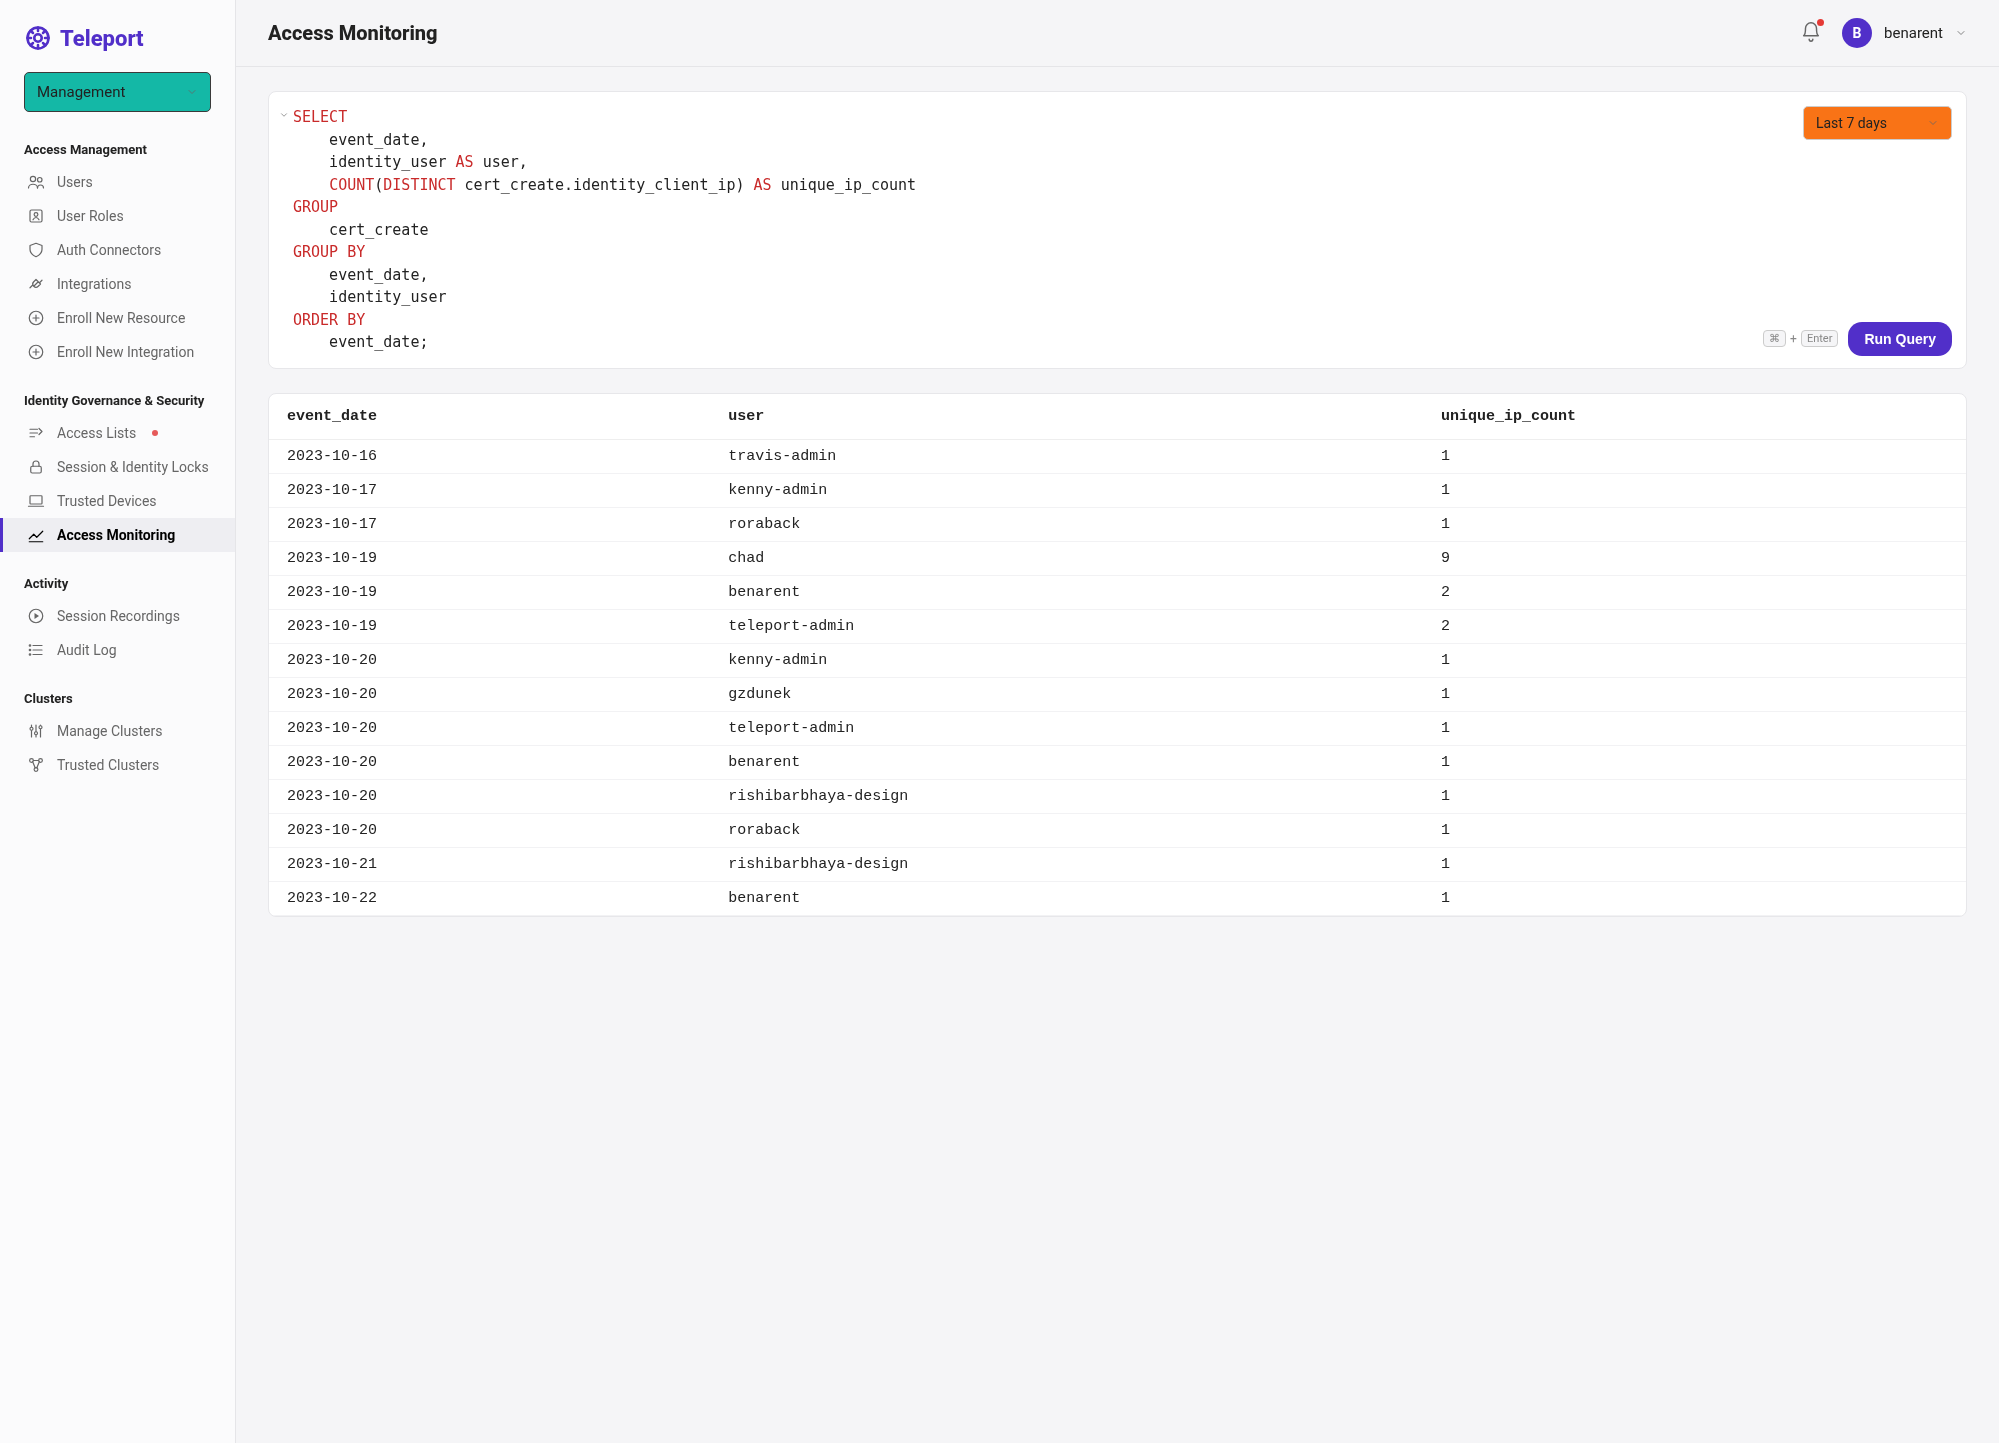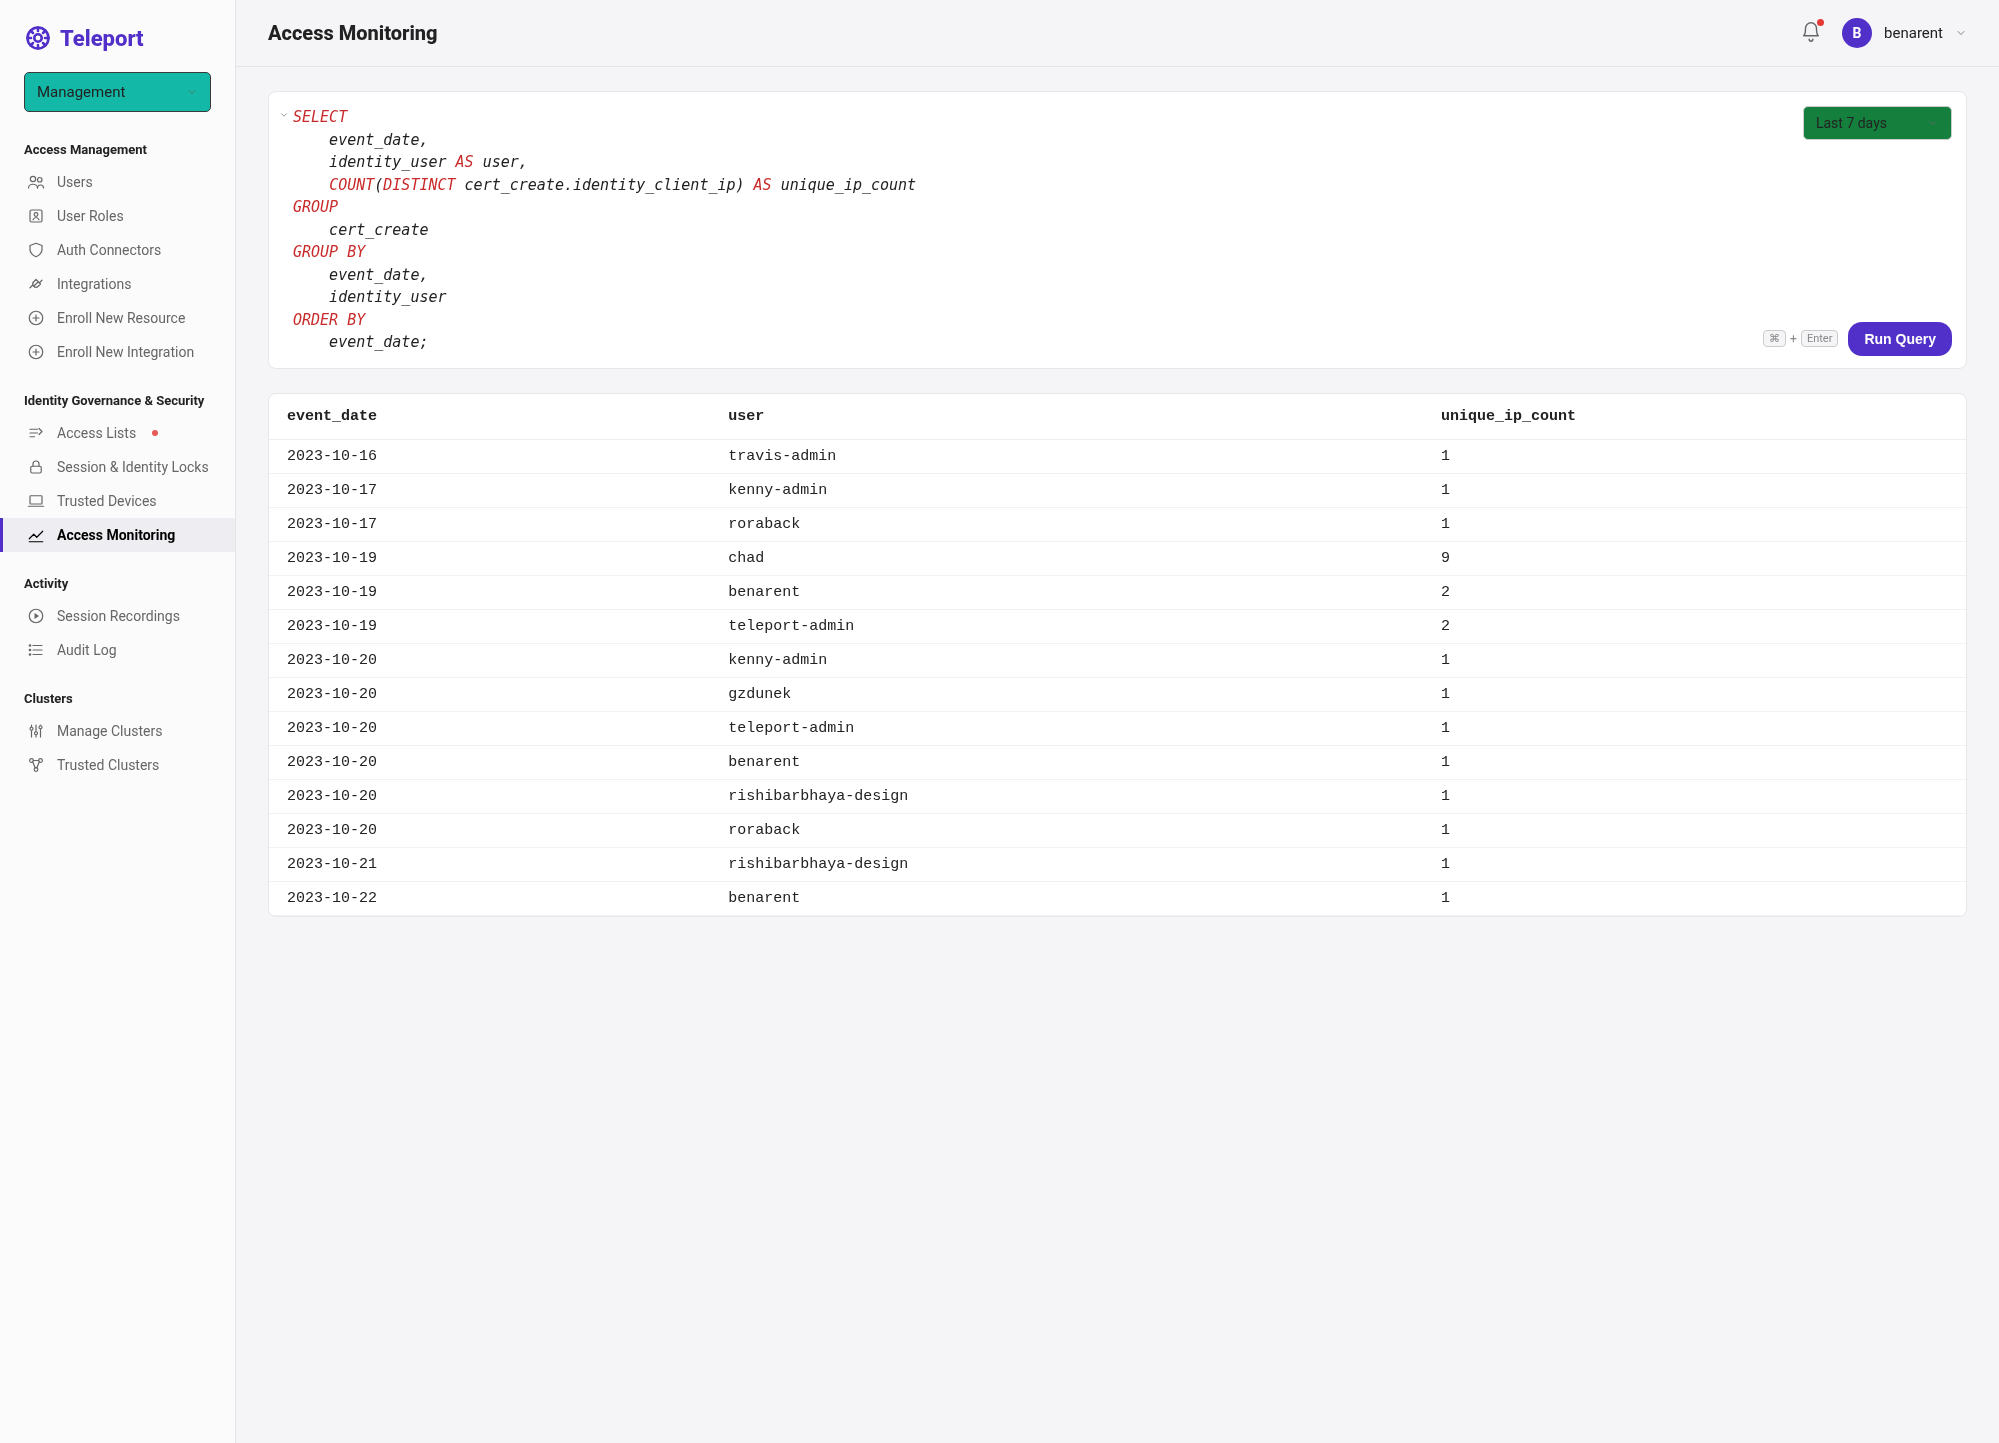--- a/index.html
+++ b/index.html
@@ -75,34 +75,34 @@
   }
   .tab { padding: 16px 0 14px 0; font-size:18px; color:#888; cursor:pointer; border-bottom: 2.5px solid transparent; }
   .tab.active { color:#111; border-bottom-color: #512FC9; }
   .content { padding: 24px 32px; display:flex; flex-direction:column; gap:24px; }
   .card {
     background:#fff; border:1px solid #e7e7ea; border-radius:8px;
     position:relative;
   }
   
   .editor-card { padding: 14px 14px 14px 6px; }
-  .editor-wrap { display:flex;font-style:italic; }
+  .editor-wrap { display:flex; }
   .gutter { width:18px; padding-top:4px; display:flex; flex-direction:column; align-items:center; color:#999; font-size:11px; }
   .code {
     font-family: ui-monospace, SFMono-Regular, Menlo, Consolas, monospace;
     font-size: 15px; line-height: 1.5;
     white-space: pre;
     flex:1;
     padding-right: 200px;
     color:#222;
   }
   .kw { color:#c92a2a; }
   .time-select {
     position:absolute; top:14px; right:14px;
-    border:1px solid #ccc; border-radius:5px; background:#15803d;
+    border:1px solid #ccc; border-radius:5px; background:#f97316;
     padding:8px 12px; display:flex; align-items:center; gap:40px; cursor:pointer;
     font-size:14px;
   }
   .run-row {
     position:absolute; bottom:12px; right:14px;
     display:flex; align-items:center; gap:10px;
   }
   .hint { display:flex; align-items:center; gap:4px; color:#888; font-size:12px; }
   .kbd { border:1px solid #ccc; border-radius:4px; padding:1px 5px; background:#f5f5f7; font-size:11px; }
   .run-btn {

